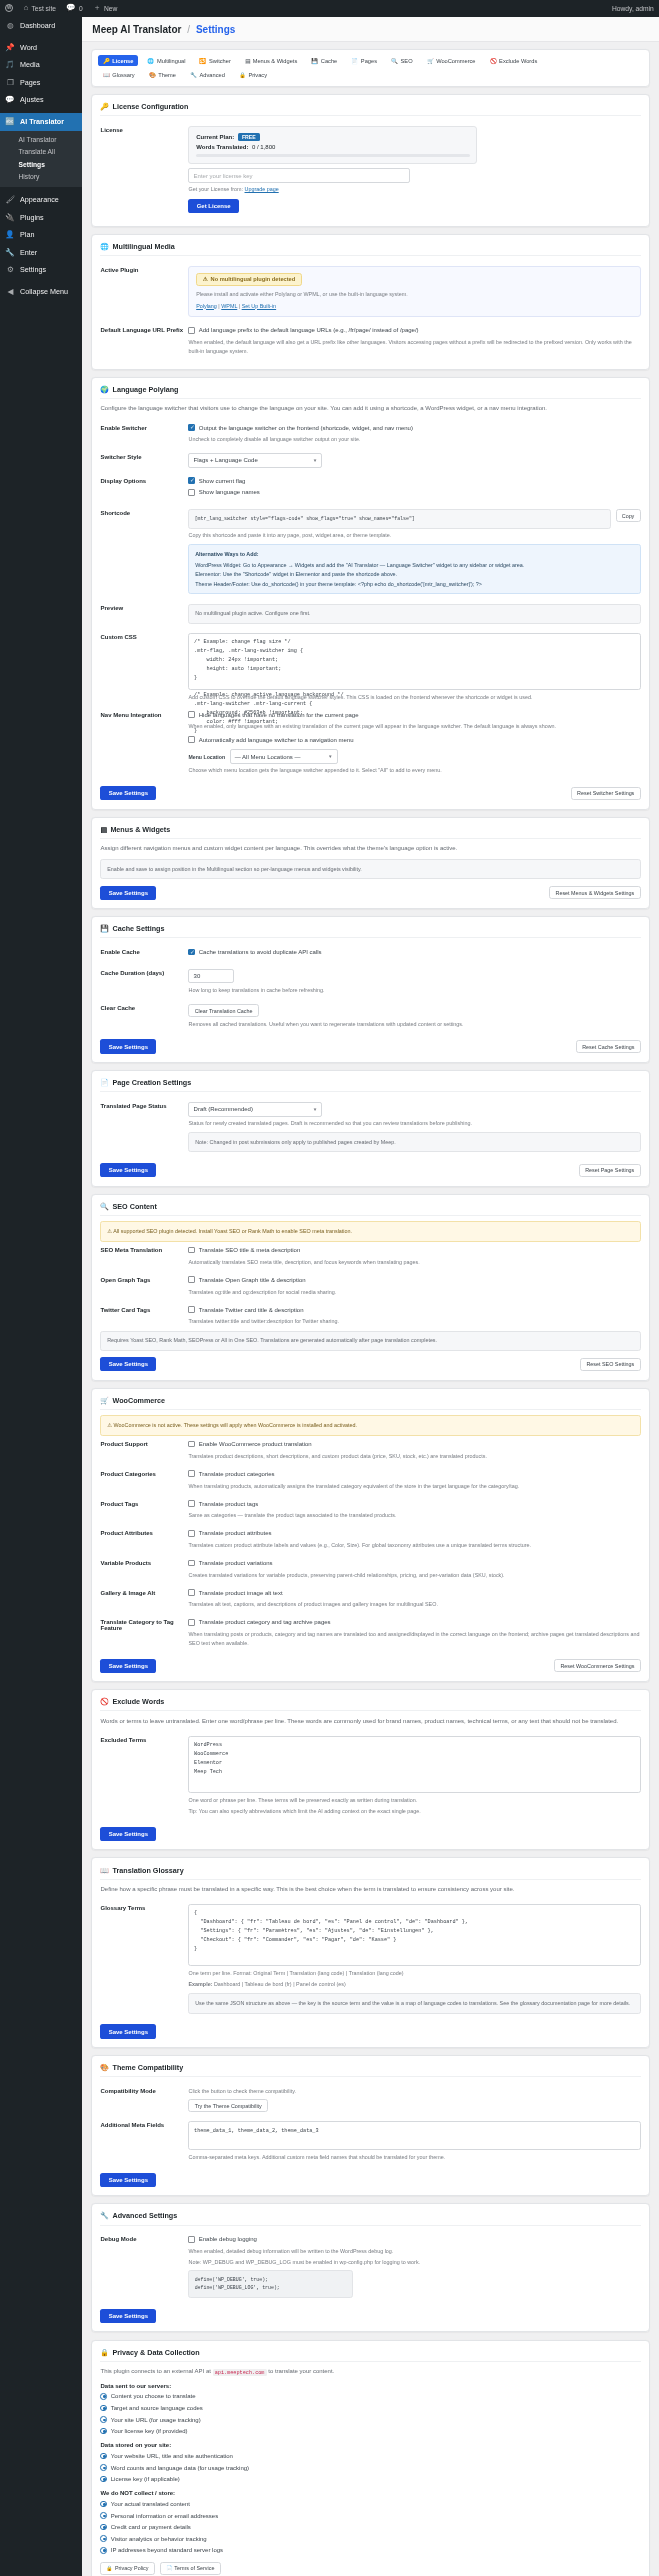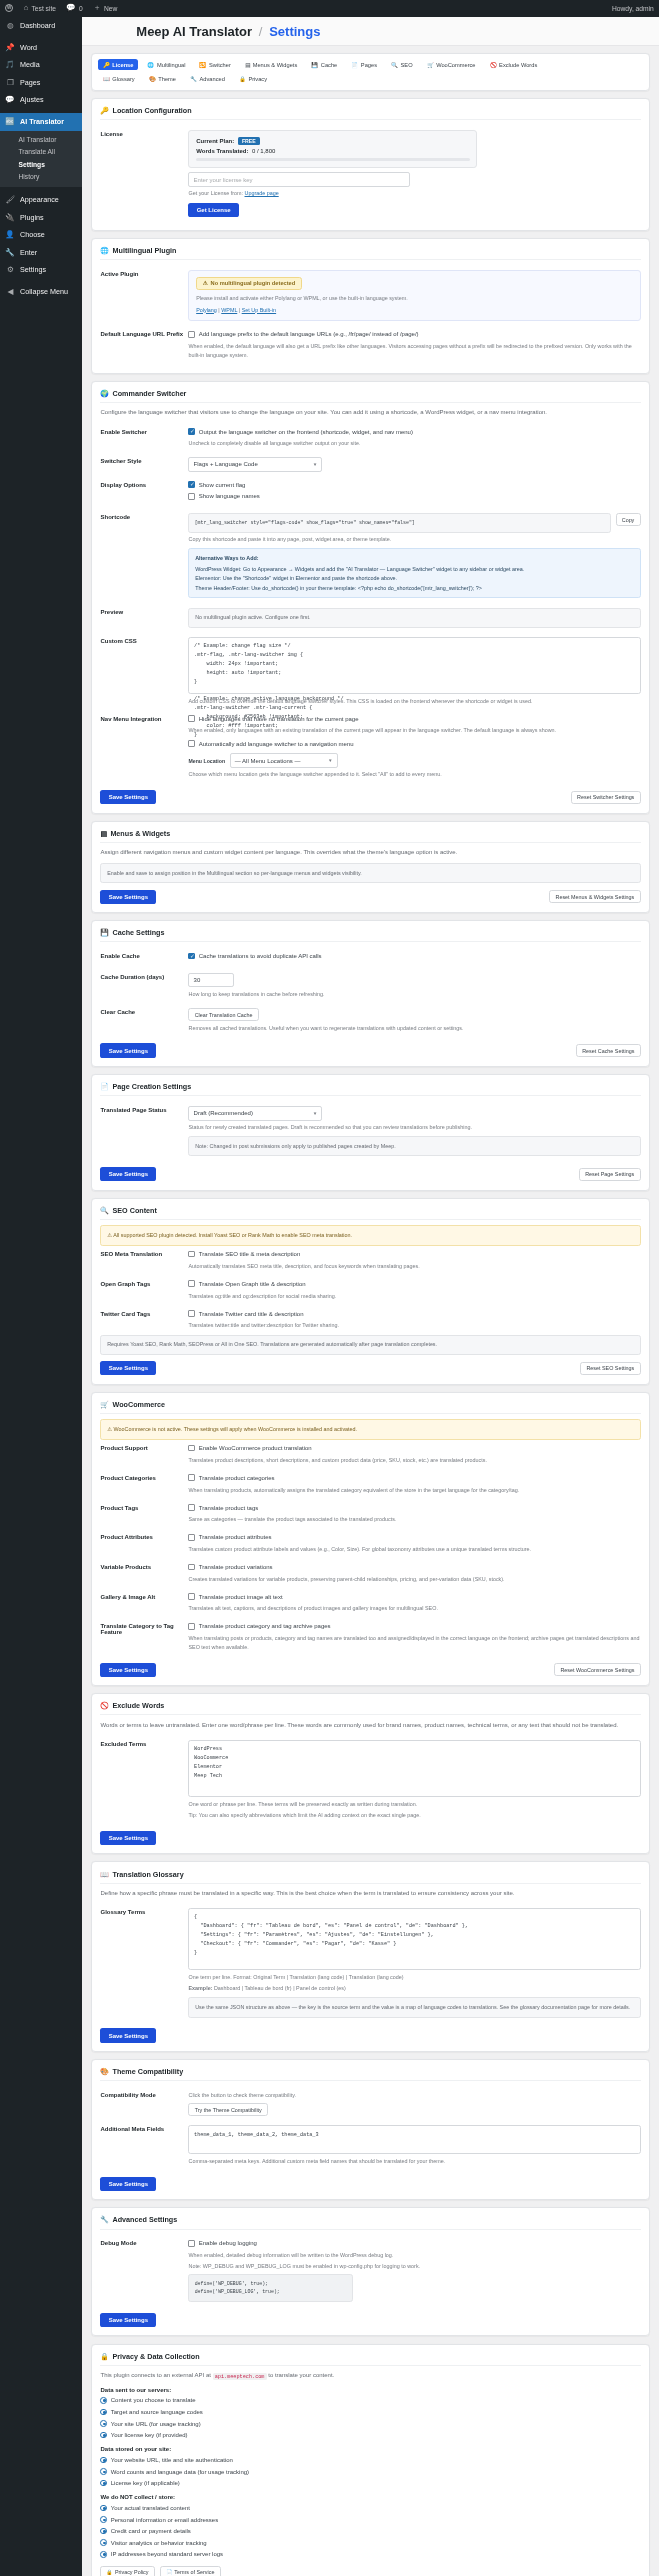--- a/index.html
+++ b/index.html
@@ -43,21 +43,21 @@
 
   
   .main {
     position:absolute; top:16.5px; left:82px; width:577px; height:3918px;
     background:#f0f0f1;
   }
   .page-head {
     background:#fafafa; padding:7.2px 10.3px 6.2px 10.3px;
     border-bottom:0.5px solid #e6e6e8;
   }
-  .breadcrumb { font-size:13px; font-weight:700; color:#1d2327;margin-left:44px; }
+  .breadcrumb { font-size:10px; font-weight:700; color:#1d2327; }
   .breadcrumb .sep { color:#a7aaad; font-weight:400; margin:0 3.1px; }
   .breadcrumb .crumb-link { color:#2563eb; }
 
   .wrap { padding:7.2px 9.3px 0 9.3px; }
 
   
   .card {
     background:#fff; border:0.5px solid #e2e4e7; border-radius:4.1px;
     box-shadow:0 0.5px 1px rgba(0,0,0,.04);
     margin-bottom:7.2px; padding:7.2px 8.2px 8.2px 8.2px;
@@ -220,21 +220,21 @@
   <div class="menu-item">
     <span class="mi-icon">🖌</span>
     <span>Appearance</span>
   </div>
   <div class="menu-item">
     <span class="mi-icon">🔌</span>
     <span>Plugins</span>
   </div>
   <div class="menu-item">
     <span class="mi-icon">👤</span>
-    <span>Choose</span>
+    <span>Plan</span>
   </div>
   <div class="menu-item">
     <span class="mi-icon">🔧</span>
     <span>Enter</span>
   </div>
   <div class="menu-item">
     <span class="mi-icon">⚙</span>
     <span>Settings</span>
   </div>
   <div class="menu-sep"></div>
@@ -311,21 +311,21 @@
         <div class="tab">
             <span class="tico">🔒</span>
             <span>Privacy</span>
           </div>
       </div>
     </div>
 
     <div class="card">
       <div class="card-title">
         <span class="t-ico">🔑</span>
-        <span>Location Configuration</span>
+        <span>License Configuration</span>
       </div>
       <div class="frow">
         <div class="flabel">License</div>
         <div class="fbody">
           <div class="panel" style="max-width:289px;">
             <div class="kv">
               <b>Current Plan:</b>
               <span class="badge-free">FREE</span>
             </div>
             <div class="kv">
@@ -342,21 +342,21 @@
           <div style="margin-top:4.6px;">
             <button class="btn">Get License</button>
           </div>
         </div>
       </div>
     </div>
 
     <div class="card">
       <div class="card-title">
         <span class="t-ico">🌐</span>
-        <span>Multilingual Plugin</span>
+        <span>Multilingual Media</span>
       </div>
       <div class="frow">
         <div class="flabel">Active Plugin</div>
         <div class="fbody">
           <div class="panel blue">
             <div class="warnpill">
               <span>⚠</span>
               <span>No multilingual plugin detected</span>
             </div>
             <div class="fhelp" style="margin-top:4.1px;">Please install and activate either Polylang or WPML, or use the built-in language system.</div>
@@ -378,21 +378,21 @@
             <span>Add language prefix to the default language URLs (e.g., /fr/page/ instead of /page/)</span>
           </label>
           <div class="fhelp">When enabled, the default language will also get a URL prefix like other languages. Visitors accessing pages without a prefix will be redirected to the prefixed version. Only works with the built-in language system.</div>
         </div>
       </div>
     </div>
 
     <div class="card">
       <div class="card-title">
         <span class="t-ico">🌍</span>
-        <span>Commander Switcher</span>
+        <span>Language Polylang</span>
       </div>
       <p class="card-desc">Configure the language switcher that visitors use to change the language on your site. You can add it using a shortcode, a WordPress widget, or a nav menu integration.</p>
 
       <div class="frow">
         <div class="flabel">Enable Switcher</div>
         <div class="fbody">
           <label class="cbline">
             <span class="cb on"></span>
             <span>Output the language switcher on the frontend (shortcode, widget, and nav menu)</span>
           </label>

